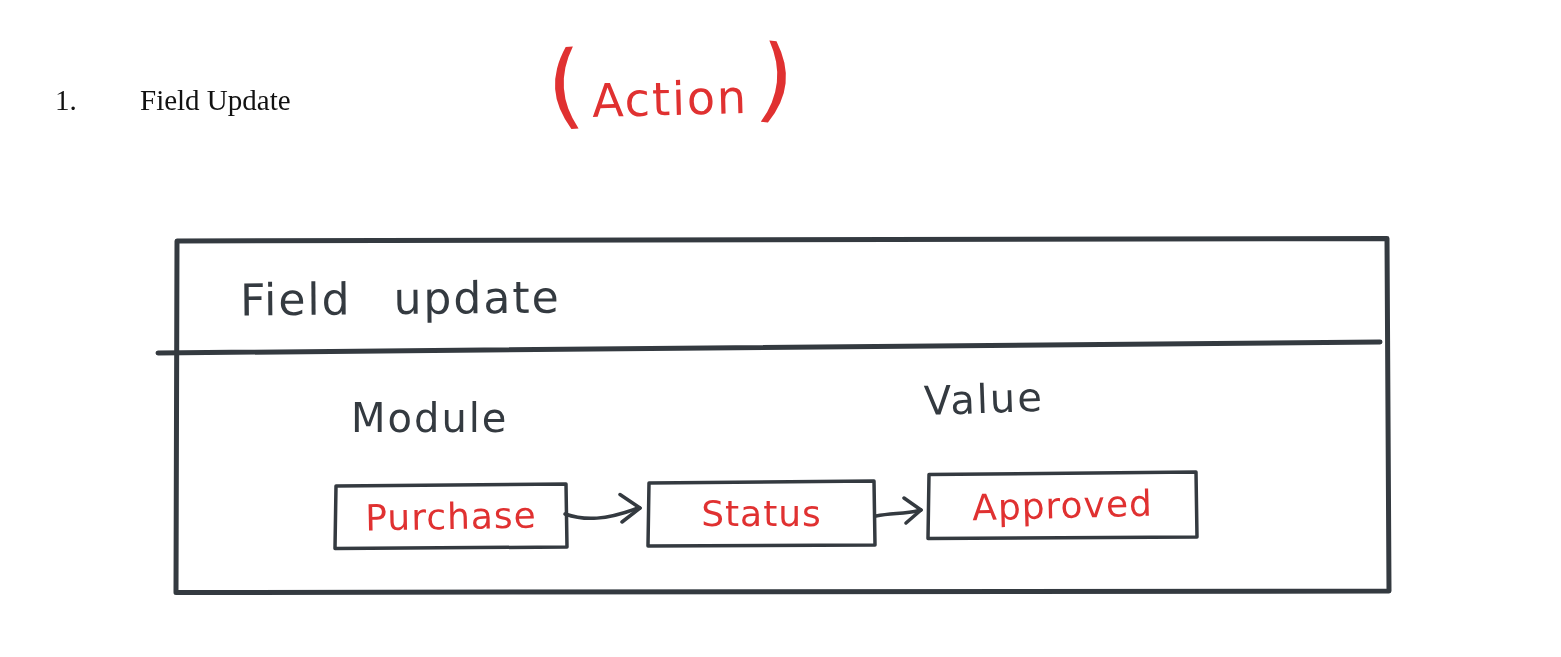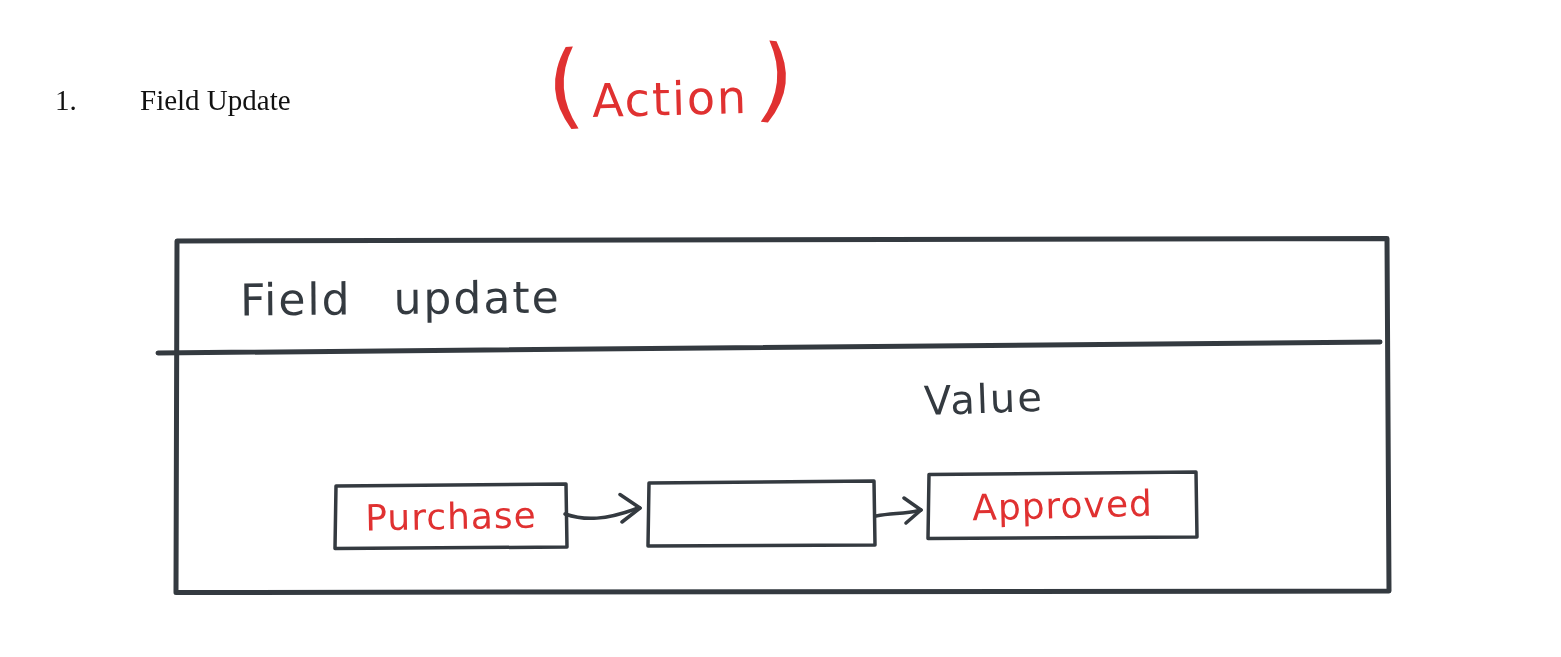--- a/index.html
+++ b/index.html
@@ -118,18 +118,20 @@
 
   <span id="item-number" class="abs typed">1.</span>
   <span id="item-label" class="abs typed">Field Update</span>
 
   <span id="paren-open" class="abs red-ink">(</span>
   <span id="action-word" class="abs red-ink">Action</span>
   <span id="paren-close" class="abs red-ink">)</span>
 
   <span id="panel-title" class="abs dark-ink">Field update</span>
 
+  <span id="col-module" class="abs dark-ink col-header">Module</span>
   <span id="col-value" class="abs dark-ink col-header">Value</span>
 
   <div id="node-purchase" class="node-label">Purchase</div>
+  <div id="node-status" class="node-label">Status</div>
   <div id="node-approved" class="node-label">Approved</div>
 
 </div>
 
 </body></html>

